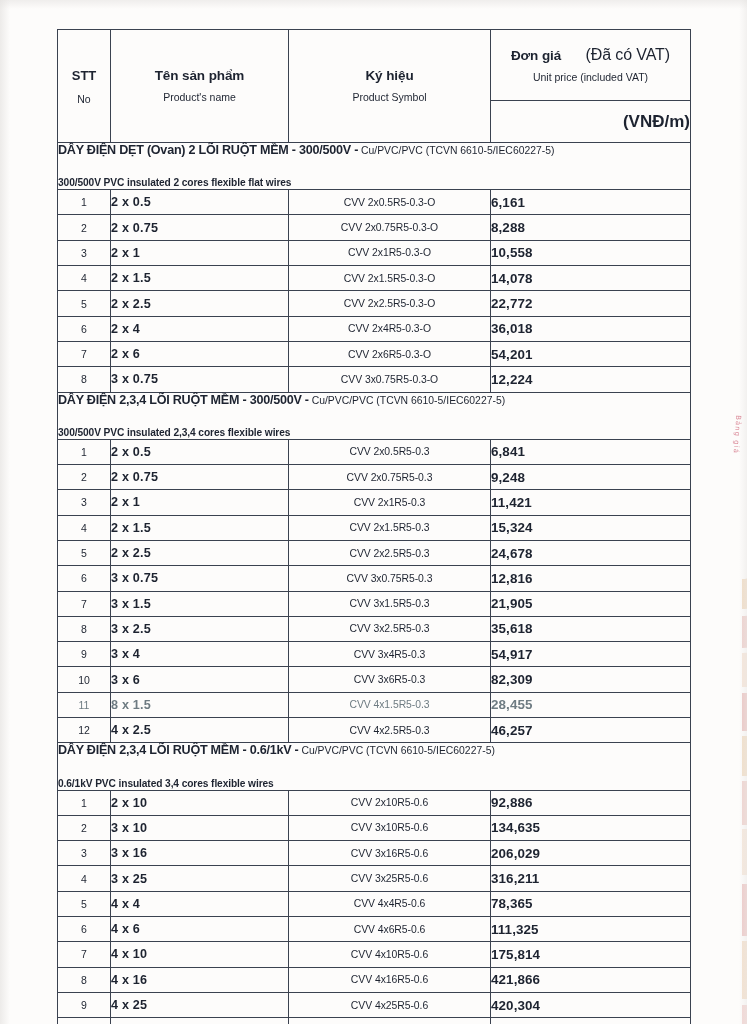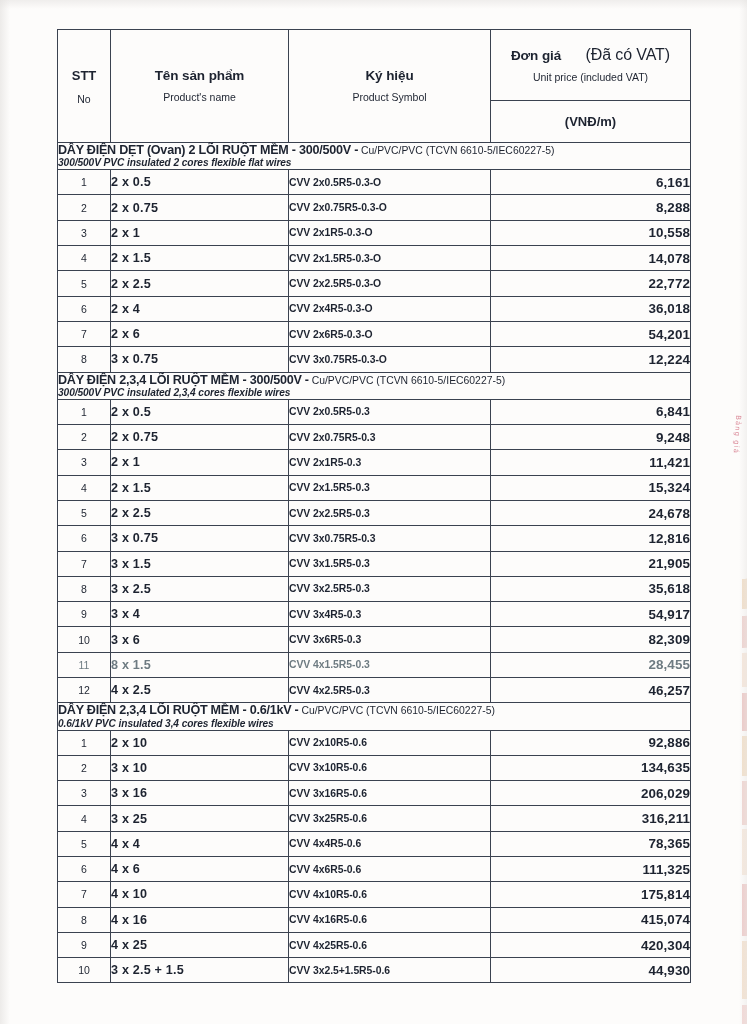--- a/index.html
+++ b/index.html
@@ -103,23 +103,23 @@
     font-size: 10.5px;
     font-weight: normal;
     line-height: 1.3;
     margin-top: 6px;
   }
   .hdr-stt-vi { font-size: 13px; font-weight: bold; }
   .hdr-stt-en { font-size: 10.5px; margin-top: 10px; }
   .hdr-price-top { height: 70px; }
   .hdr-price-bot {
     background: #eef1f7;
-    text-align: center;
+    text-align: right;
     height: 41px;
-    font-size: 13px;
+    font-size: 17px;
     font-weight: bold;
   }
 
   
   .sec-cell {
     padding: 7px 6px 6px 6px;
     line-height: 1.15;
   }
   .sec-title {
     font-size: 12.6px;
@@ -127,48 +127,48 @@
     letter-spacing: -0.25px;
     white-space: nowrap;
   }
   .sec-title .sec-sub-inline {
     font-size: 10.4px;
     font-weight: normal;
     letter-spacing: 0;
   }
   .sec-en {
     font-size: 10.2px;
-    font-style: italic;
-    font-weight: bold;
-    margin-top: 0;
+    font-weight: bold;
+    margin-top: 20px;
     letter-spacing: -0.1px;
   }
 
   
   tr.data-row td { height: 24.3px; }
   .cell-stt {
     text-align: center;
     font-size: 10.5px;
     font-weight: normal;
   }
   .cell-name {
     padding-left: 14px;
     font-size: 12.6px;
     font-weight: bold;
     letter-spacing: 0.2px;
     margin-top: 40px;
   }
   .cell-sym {
     padding-left: 9px;
     font-size: 10.4px;
-    font-weight: bold;
+    font-weight: normal;
     letter-spacing: -0.05px;
+    text-align: center;
   }
   .cell-price {
-    text-align: right;
+    text-align: left;
     padding-right: 12px;
     font-size: 13.4px;
     font-weight: bold;
     letter-spacing: 0.1px;
   }
   
   tr.faded .cell-stt,
   tr.faded .cell-name,
   tr.faded .cell-sym,
   tr.faded .cell-price {
@@ -414,21 +414,21 @@
           <tr class="data-row">
             <td class="cell-stt">7</td>
             <td class="cell-name">4 x 10</td>
             <td class="cell-sym">CVV 4x10R5-0.6</td>
             <td class="cell-price">175,814</td>
           </tr>
           <tr class="data-row">
             <td class="cell-stt">8</td>
             <td class="cell-name">4 x 16</td>
             <td class="cell-sym">CVV 4x16R5-0.6</td>
-            <td class="cell-price">415,074</td>
+            <td class="cell-price">421,866</td>
           </tr>
           <tr class="data-row">
             <td class="cell-stt">9</td>
             <td class="cell-name">4 x 25</td>
             <td class="cell-sym">CVV 4x25R5-0.6</td>
             <td class="cell-price">420,304</td>
           </tr>
           <tr class="data-row">
             <td class="cell-stt">10</td>
             <td class="cell-name">3 x 2.5 + 1.5</td>

